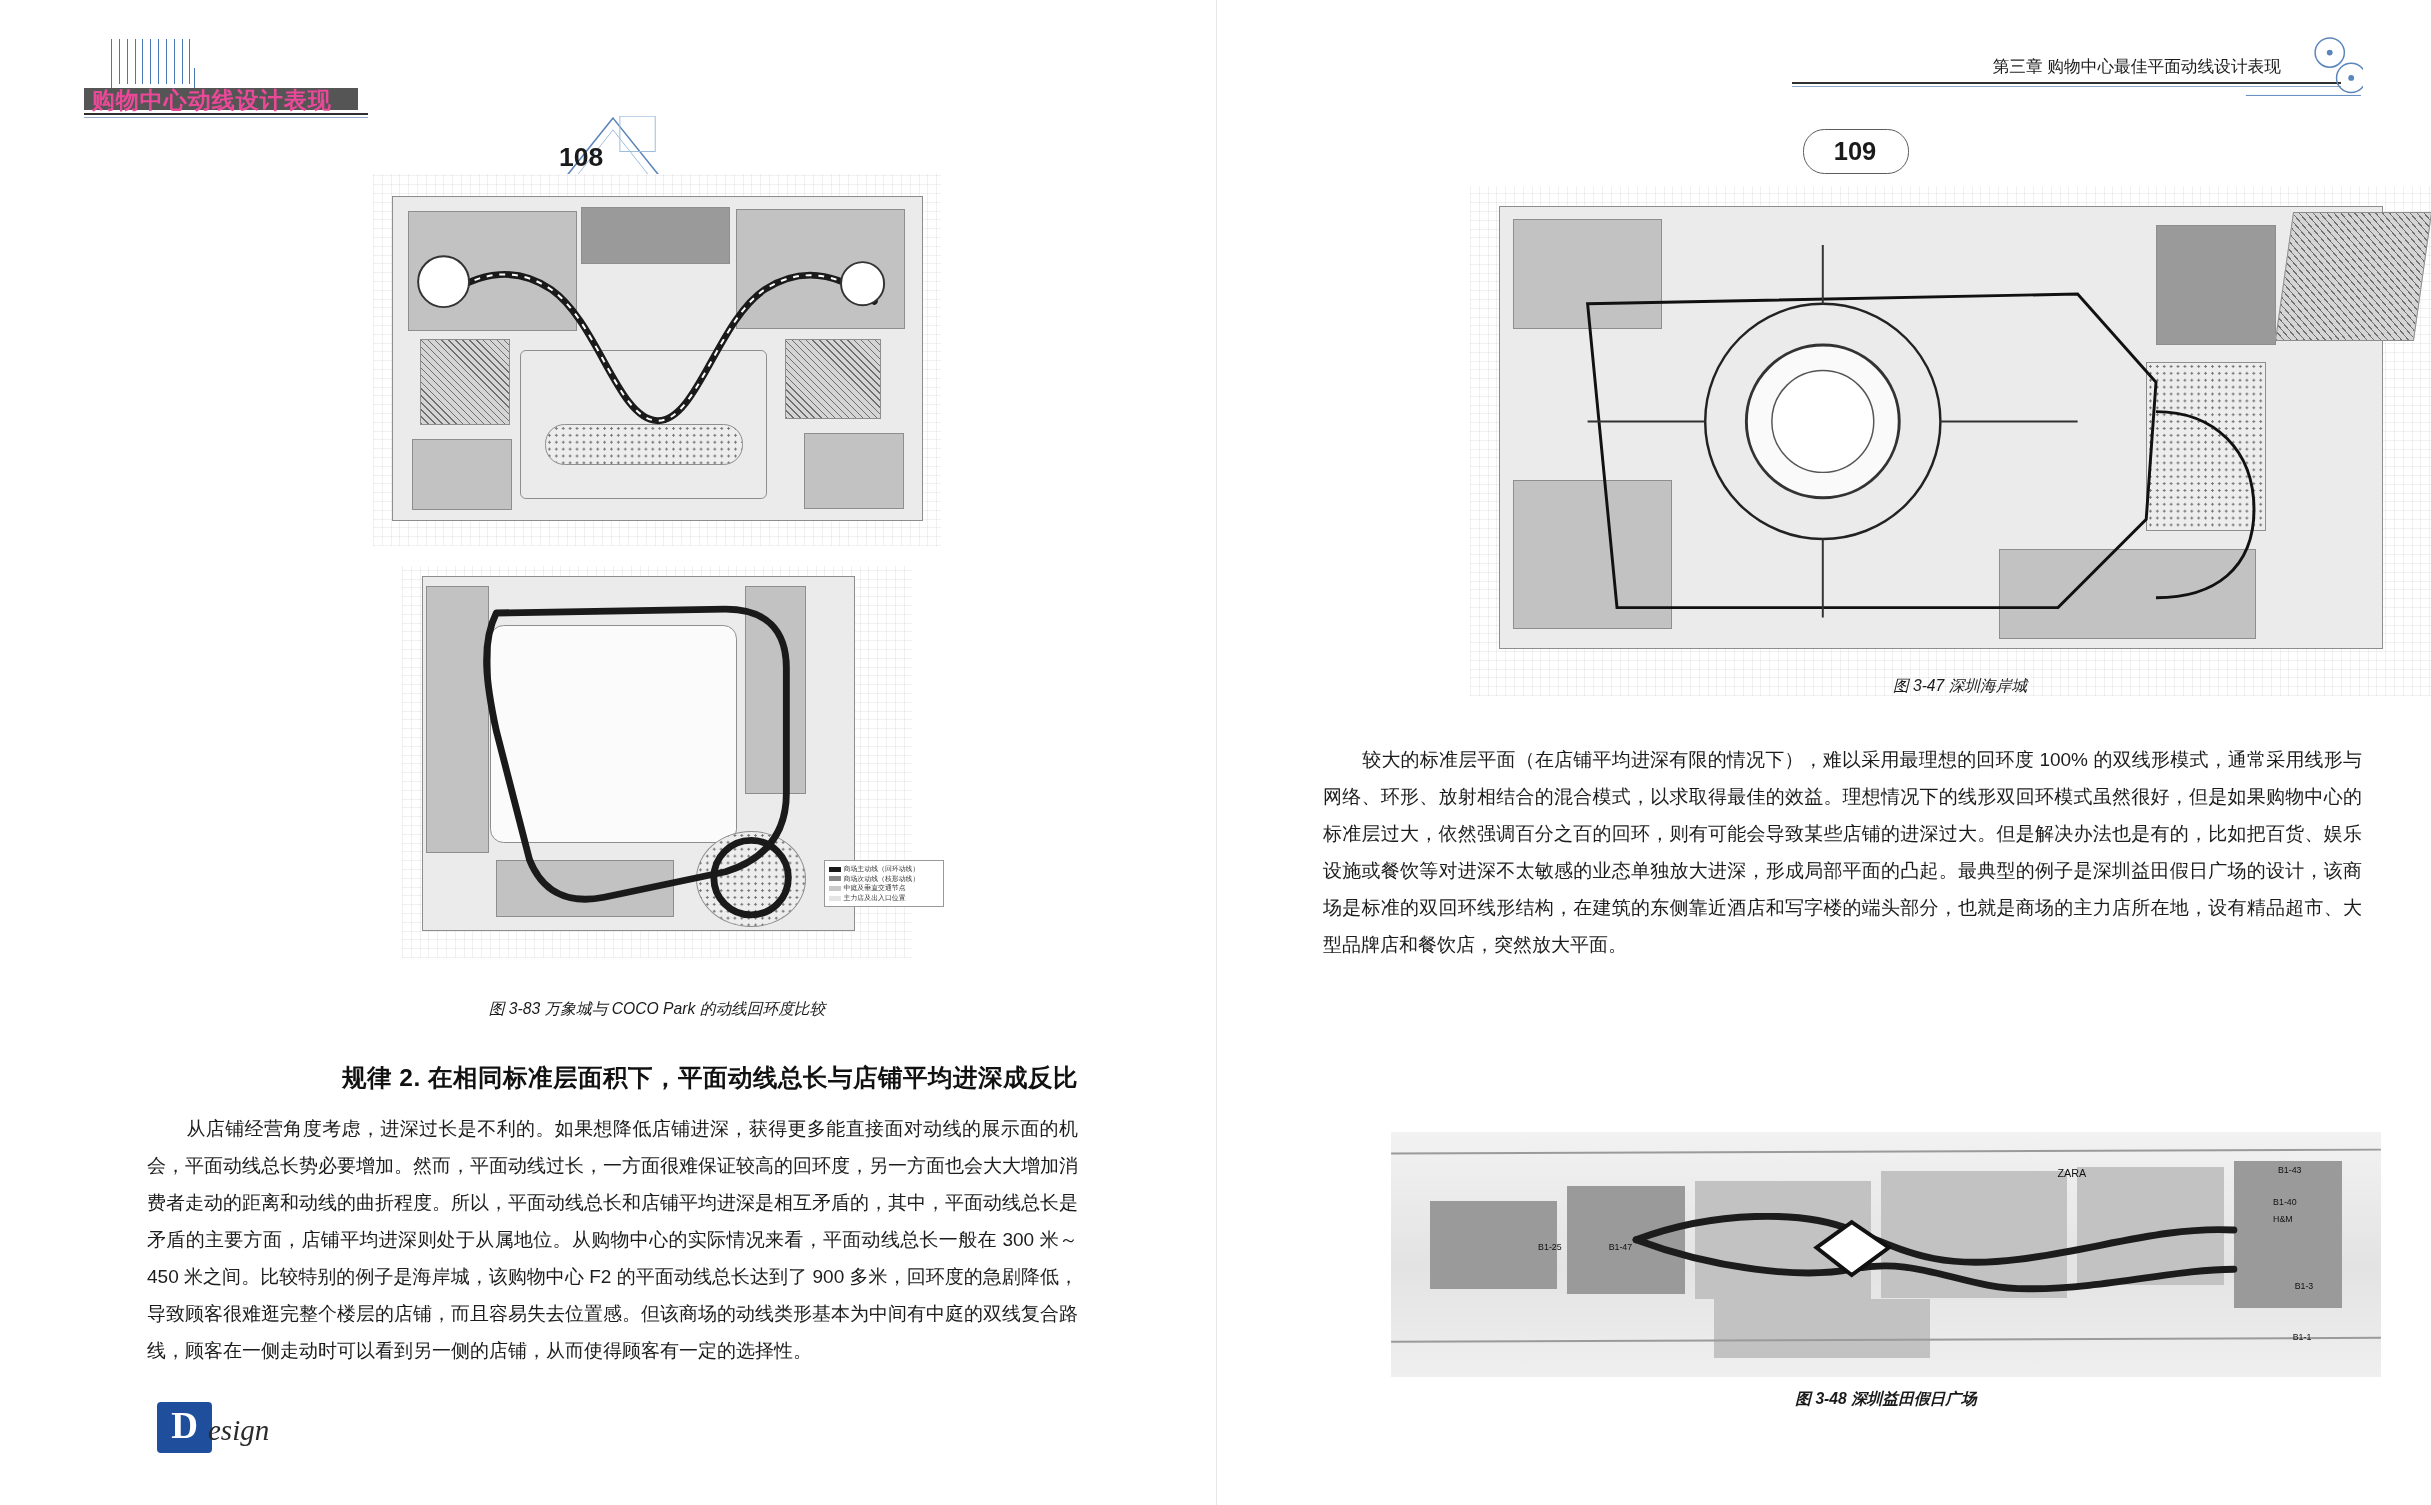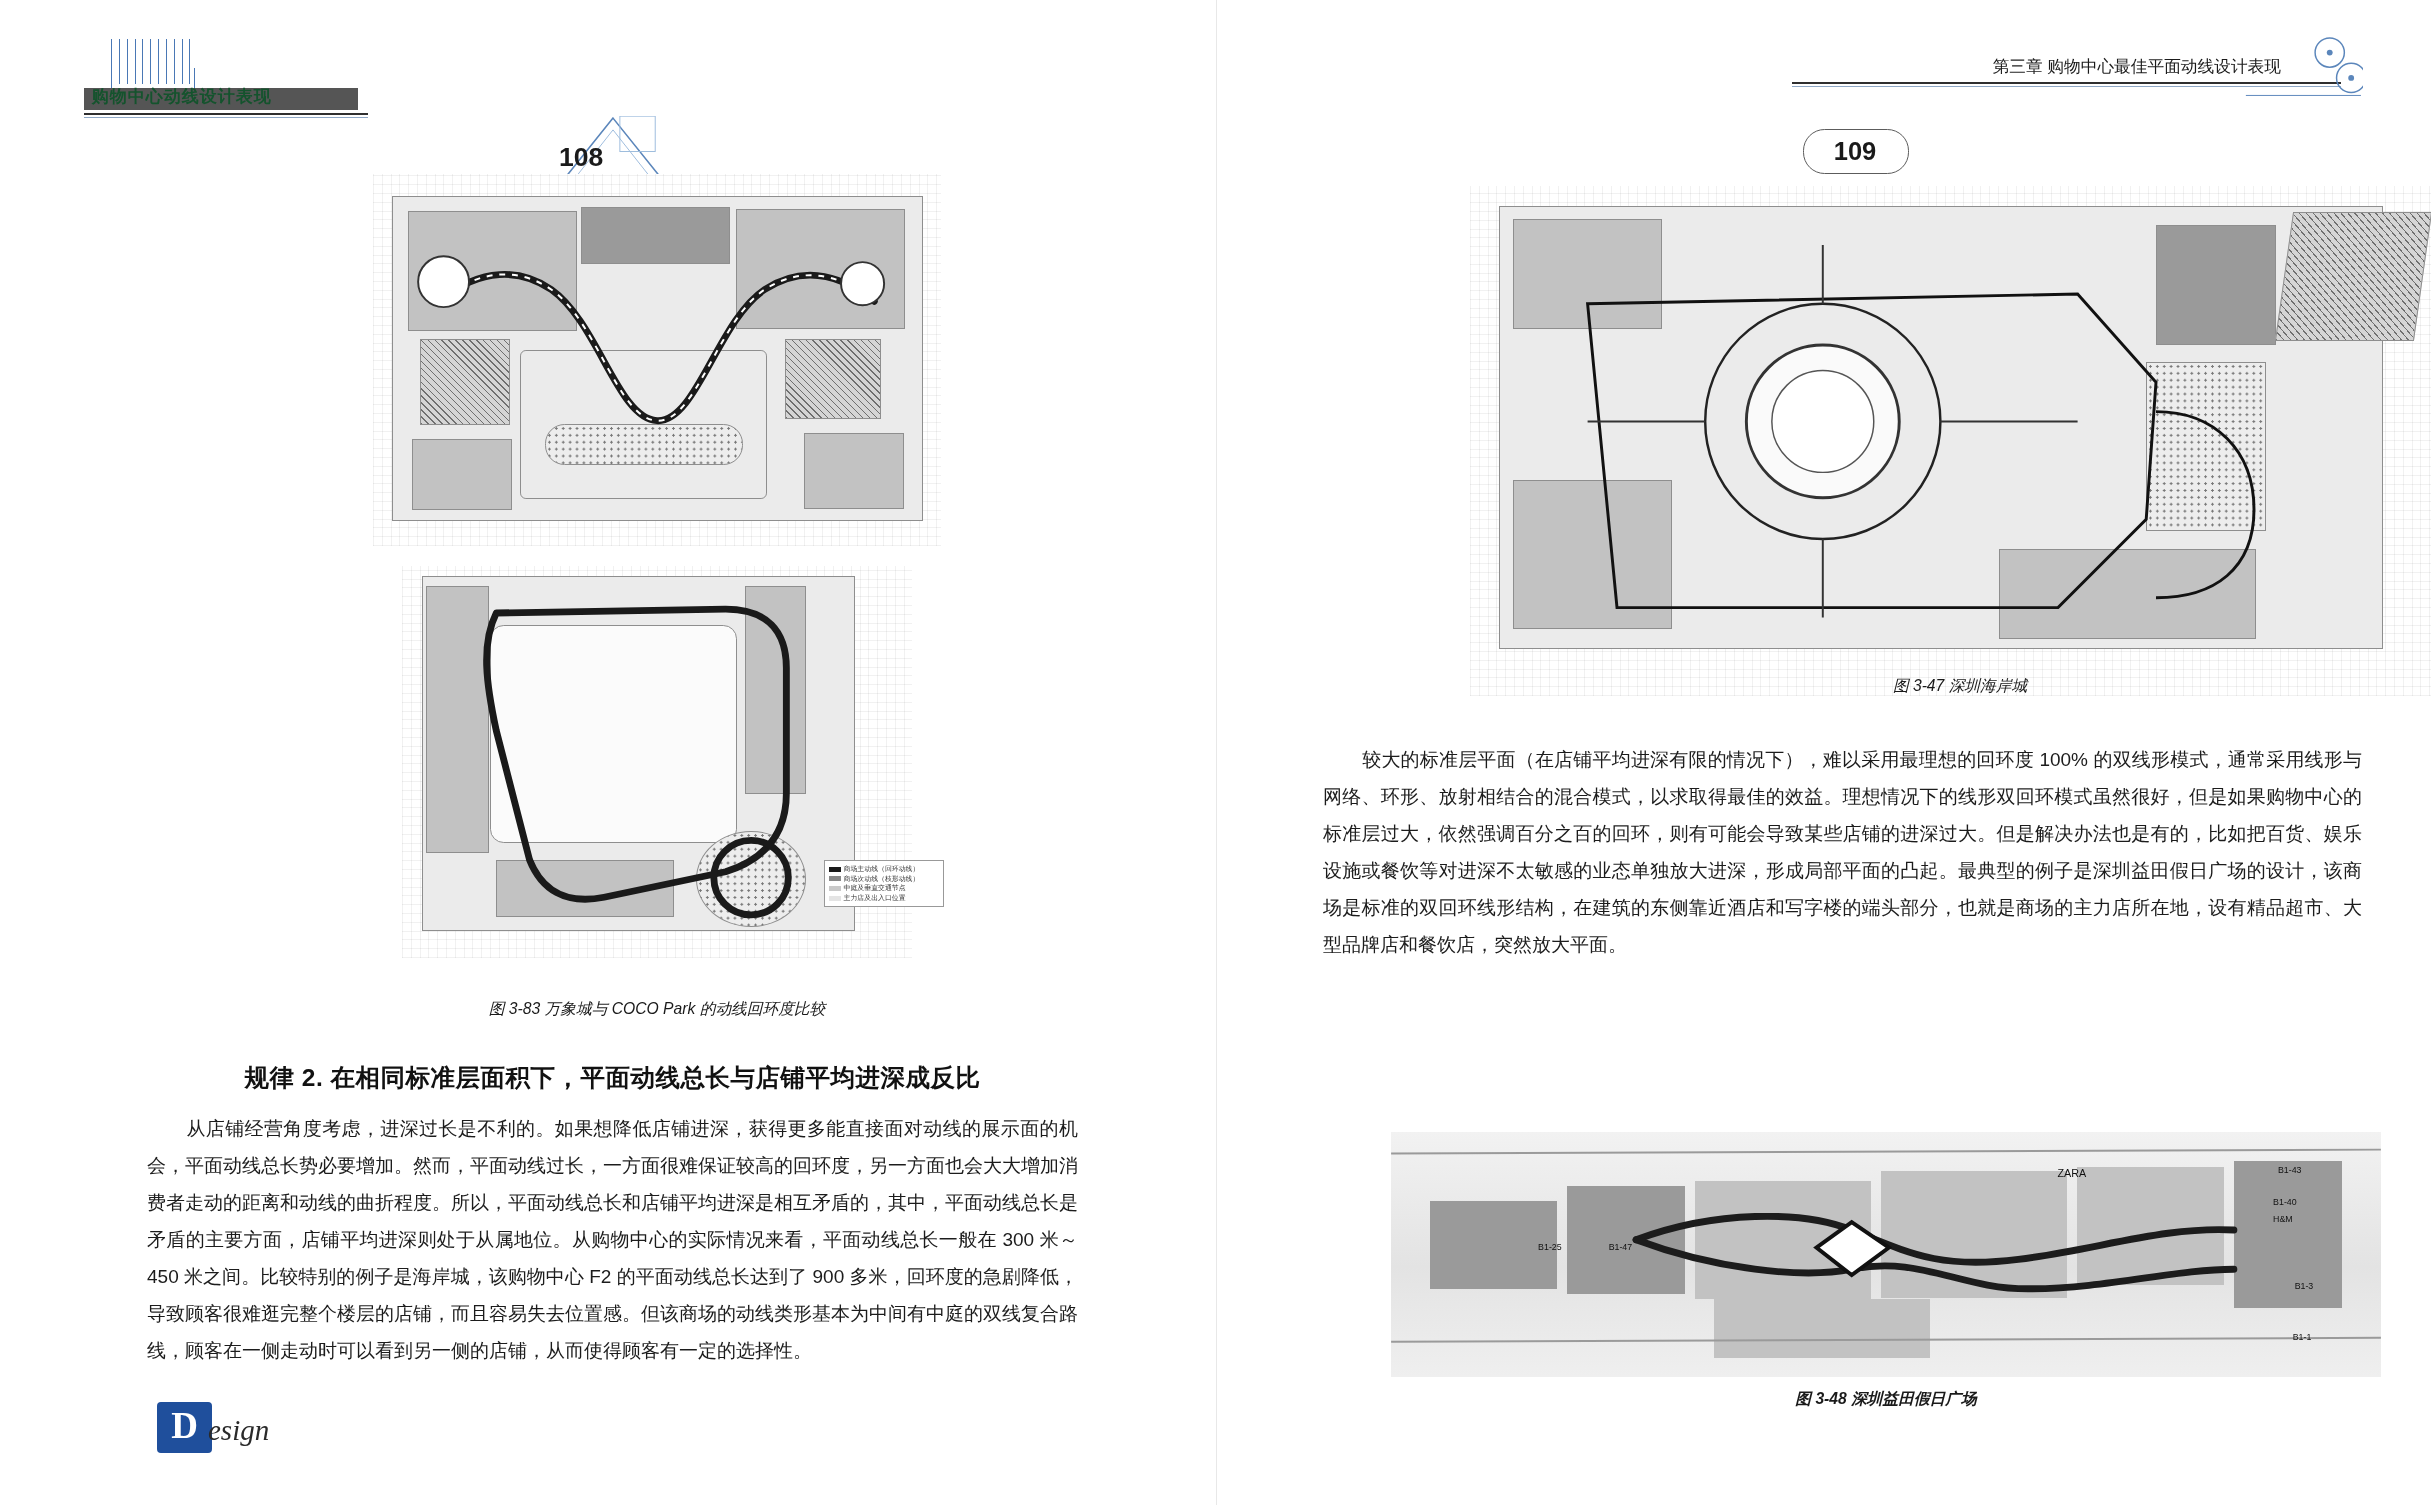--- a/index.html
+++ b/index.html
@@ -72,24 +72,24 @@
     left: 0;
     top: 49px;
     width: 274px;
     height: 21.6px;
     background: #555;
   }
   .hdr-left .title-txt {
     position: absolute;
     left: 7.8px;
     top: 46px;
-    font-size: 17px;
+    font-size: 23px;
     font-weight: bold;
     letter-spacing: 1px;
-    color: #14532d;
+    color: #ec4899;
     background: transparent;
     mix-blend-mode: normal;
   }
   .hdr-left .rule {
     position: absolute;
     left: 0;
     top: 74px;
     width: 284px;
     height: 2px;
     background: #2f2f2f;
@@ -421,21 +421,21 @@
         <div><span class="sw" style="background:#1a1a1a"></span><span>商场主动线（回环动线）</span></div>
         <div><span class="sw" style="background:#888"></span><span>商场次动线（枝形动线）</span></div>
         <div><span class="sw" style="background:#c9c9c9"></span><span>中庭及垂直交通节点</span></div>
         <div><span class="sw" style="background:#e4e4e4"></span><span>主力店及出入口位置</span></div>
       </div>
 
       <div class="fig-cap" style="position:absolute; left:0; top:825px; width:588px;">图 3-83 万象城与 COCO Park 的动线回环度比较</div>
     </div>
 
     <div style="position:absolute; left:147px; top:1061px; width:931px;">
-      <div class="sec-title" style="text-align:center;">规律 2. 在相同标准层面积下，平面动线总长与店铺平均进深成反比</div>
+      <div class="sec-title" style="text-align:right;">规律 2. 在相同标准层面积下，平面动线总长与店铺平均进深成反比</div>
       <div class="para" style="margin-top:15.7px;">
         <span class="ind"></span><span>从店铺经营角度考虑，进深过长是不利的。如果想降低店铺进深，获得更多能直接面对动线的展示面的机会，平面动线总长势必要增加。然而，平面动线过长，一方面很难保证较高的回环度，另一方面也会大大增加消费者走动的距离和动线的曲折程度。所以，平面动线总长和店铺平均进深是相互矛盾的，其中，平面动线总长是矛盾的主要方面，店铺平均进深则处于从属地位。从购物中心的实际情况来看，平面动线总长一般在 300 米～ 450 米之间。比较特别的例子是海岸城，该购物中心 F2 的平面动线总长达到了 900 多米，回环度的急剧降低，导致顾客很难逛完整个楼层的店铺，而且容易失去位置感。但该商场的动线类形基本为中间有中庭的双线复合路线，顾客在一侧走动时可以看到另一侧的店铺，从而使得顾客有一定的选择性。</span>
       </div>
     </div>
 
     <div class="logo-design">
       <div class="dbox"></div>
       <div class="dletter">D</div>
       <div class="word">esign</div>
     </div>

